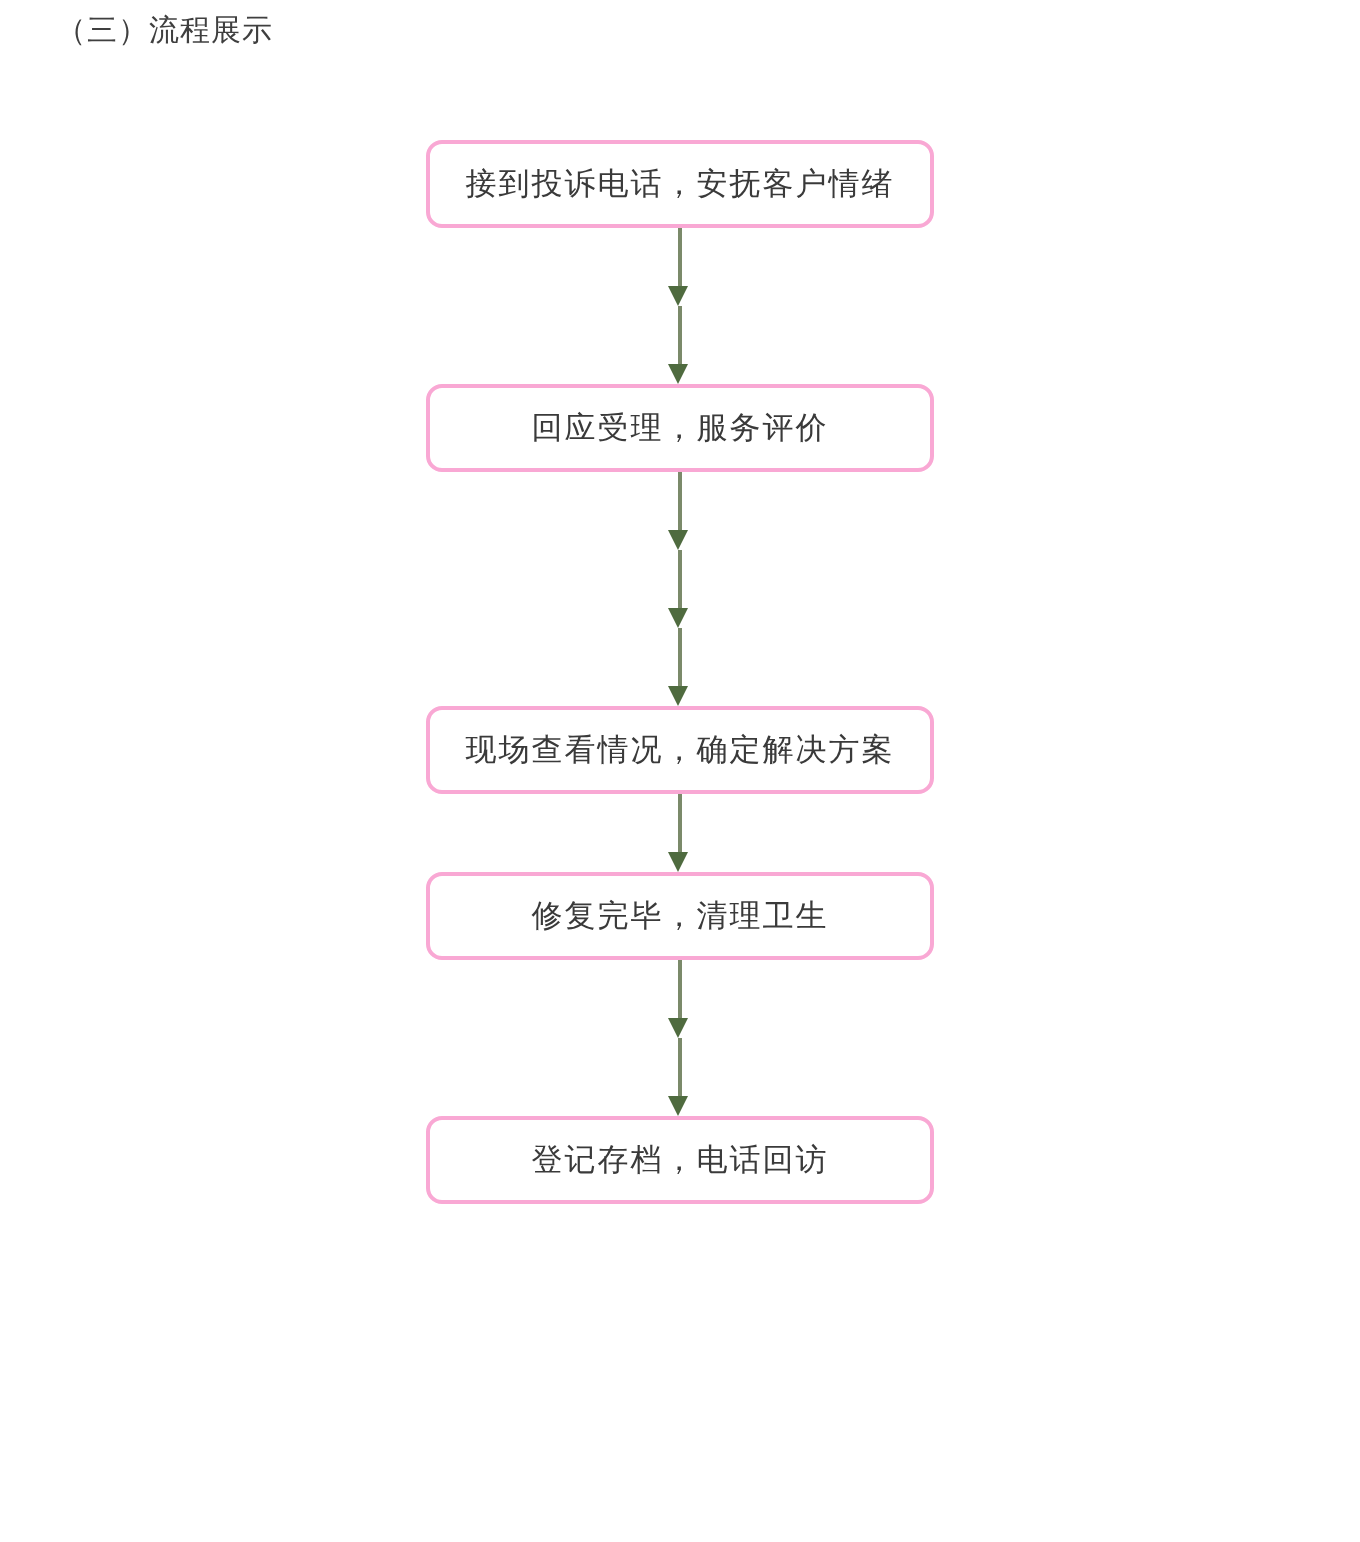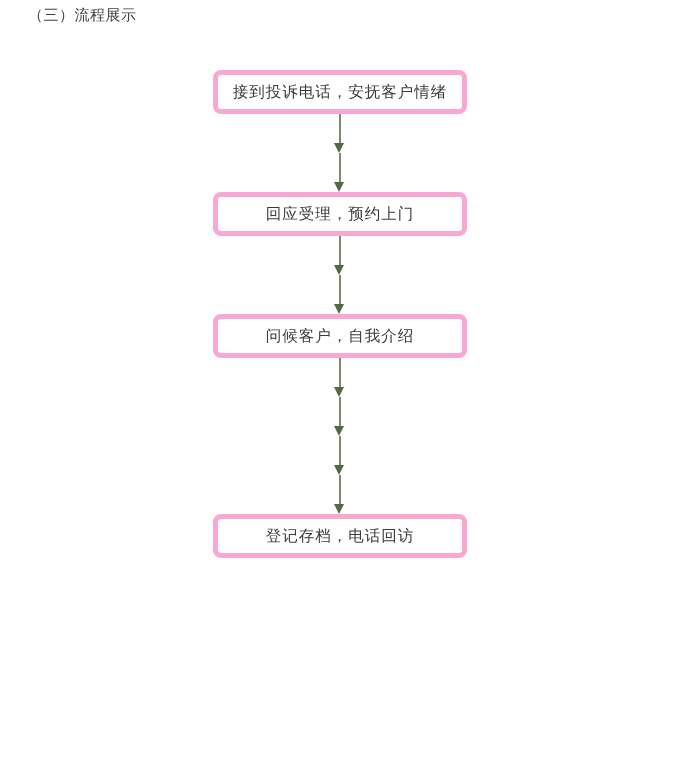--- a/index.html
+++ b/index.html
@@ -34,21 +34,21 @@
     top: 70px;
     width: 680px;
     display: flex;
     flex-direction: column;
     align-items: center;
   }
   .node {
     width: 254px;
     height: 44px;
     box-sizing: border-box;
-    border: 5px solid #f9a8d4;
+    border: 2px solid #f9a8d4;
     border-radius: 8px;
     background: #ffffff;
     display: flex;
     align-items: center;
     justify-content: center;
     font-size: 15.5px;
     color: #3a3a3a;
     letter-spacing: 1px;
     white-space: nowrap;
   }
@@ -89,42 +89,43 @@
     <div class="connector">
       <div class="line"></div>
       <div class="head"></div>
     </div>
 
     <div class="connector">
       <div class="line"></div>
       <div class="head"></div>
     </div>
 
-    <div class="node">回应受理，预约上门</div>
+    <div class="node">回应受理，服务评价</div>
     <div class="connector">
       <div class="line"></div>
       <div class="head"></div>
     </div>
 
     <div class="connector">
       <div class="line"></div>
       <div class="head"></div>
     </div>
 
-    <div class="node">问候客户，自我介绍</div>
     <div class="connector">
       <div class="line"></div>
       <div class="head"></div>
     </div>
 
+    <div class="node">现场查看情况，确定解决方案</div>
     <div class="connector">
       <div class="line"></div>
       <div class="head"></div>
     </div>
 
+    <div class="node">修复完毕，清理卫生</div>
     <div class="connector">
       <div class="line"></div>
       <div class="head"></div>
     </div>
 
     <div class="connector">
       <div class="line"></div>
       <div class="head"></div>
     </div>
 

